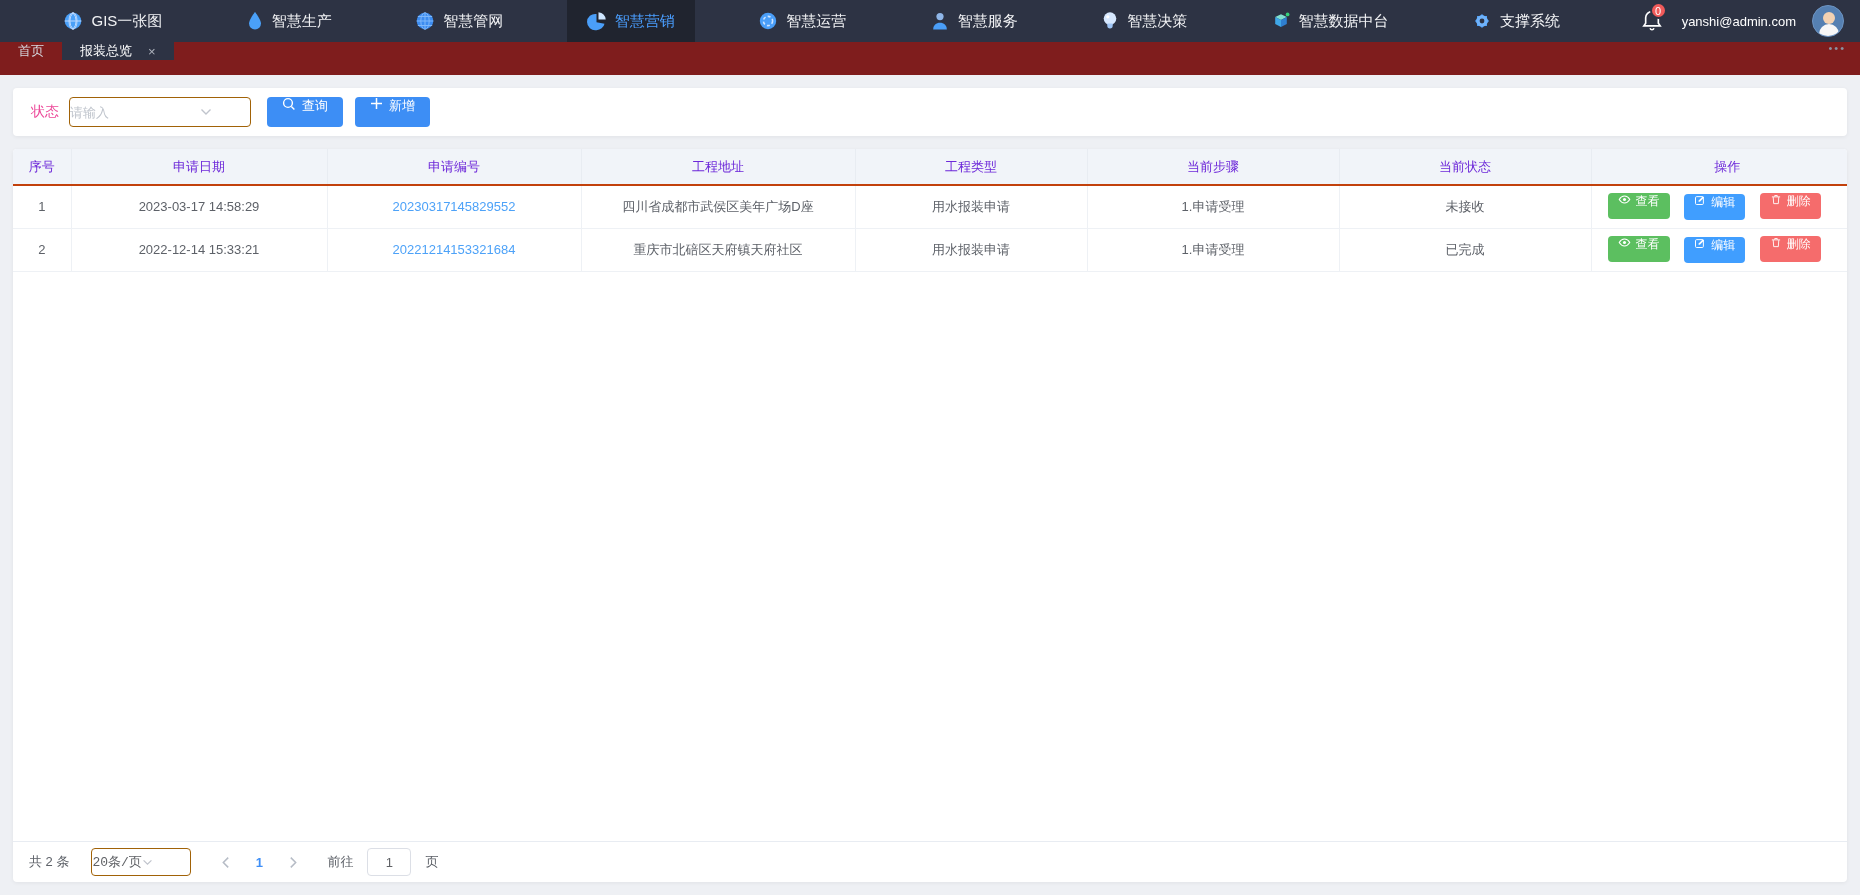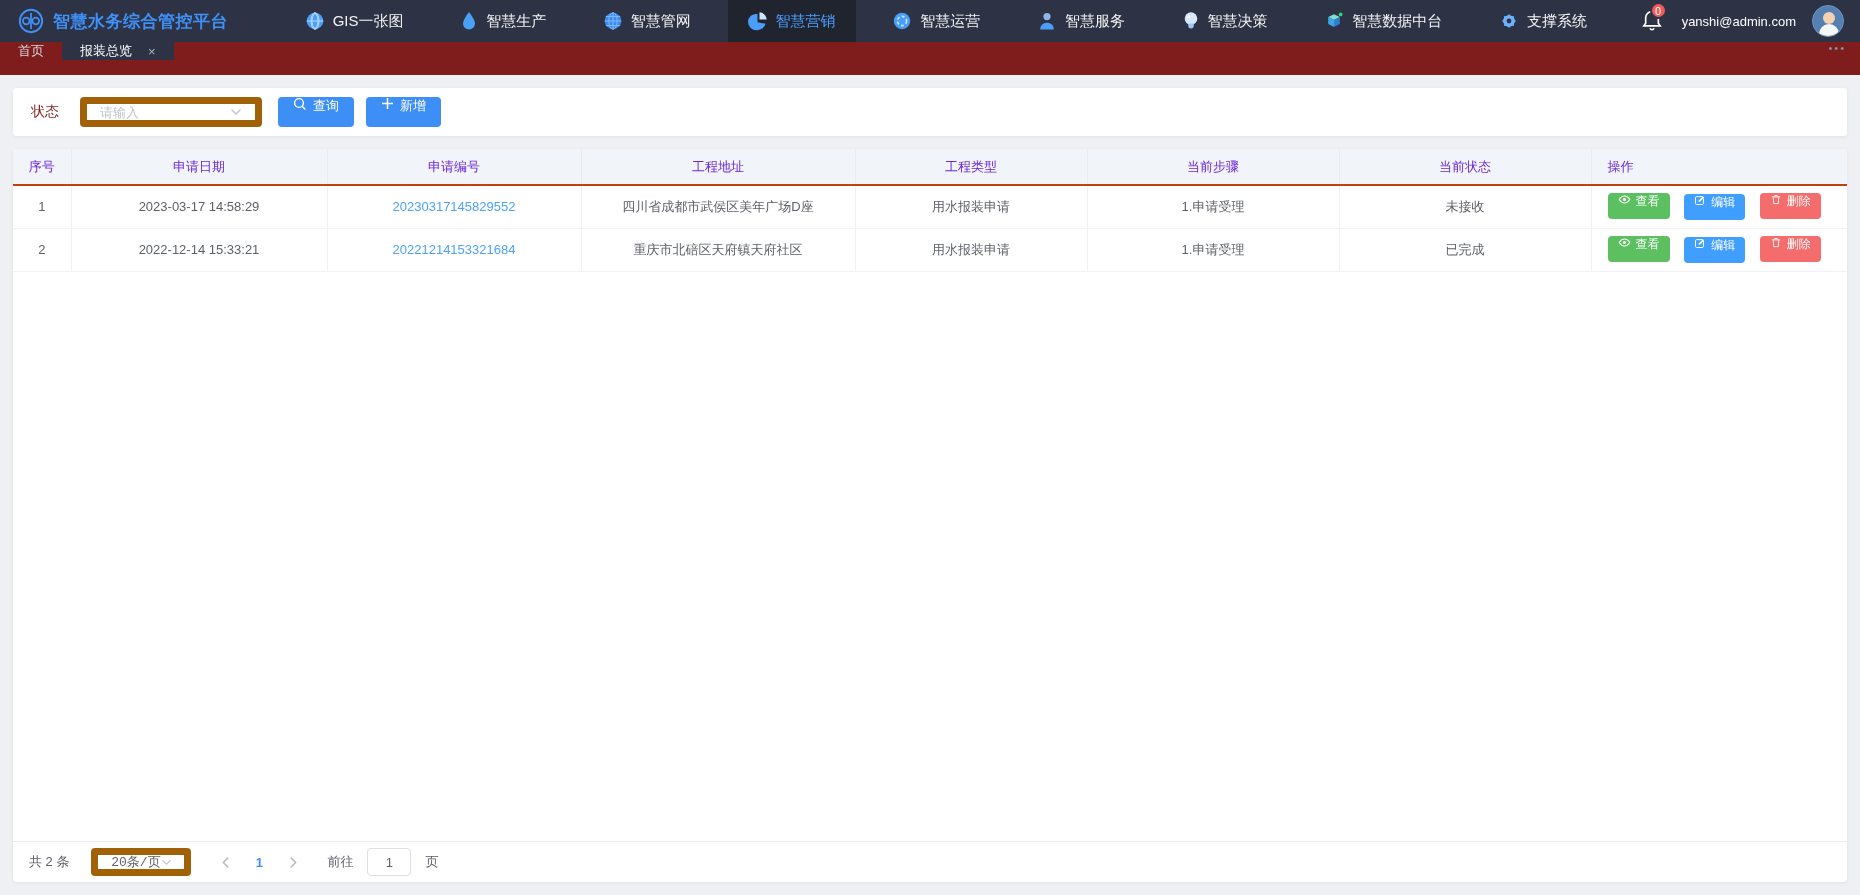--- a/index.html
+++ b/index.html
@@ -28,34 +28,34 @@
   .tab { display:flex; align-items:center; gap:16px; padding:0 18px; cursor:pointer; }
   .tab.active { background:#2d3344; color:#fff; }
   .tab-close { color:#aeb3bd; font-size:13px; line-height:1; cursor:pointer; }
   .tab-more { margin-left:auto; display:flex; align-items:center; padding:0 14px; color:#8a90a0; font-size:11px; letter-spacing:2px; cursor:pointer; }
 
   
   .content { padding:13px; height:calc(895px - 75px); display:flex; flex-direction:column; gap:13px; }
   .card { background:#fff; border-radius:4px; box-shadow:0 1px 4px rgba(0,0,0,.06); }
 
   .filter-card { height:48px; display:flex; align-items:center; padding:0 18px; flex:0 0 auto; }
-  .filter-label { font-size:14px; color:#7f1d1d; margin-right:21px; }
-  .select { width:182px; height:30px; border:7px solid #a16207; border-radius:4px; display:flex; align-items:center;
-    justify-content:center; padding:0 0; margin-right:16px; background:#fff; cursor:pointer; }
+  .filter-label { font-size:14px; color:#ec4899; margin-right:10px; }
+  .select { width:182px; height:30px; border:1px solid #a16207; border-radius:4px; display:flex; align-items:center;
+    justify-content:flex-start; padding:0 0; margin-right:16px; background:#fff; cursor:pointer; }
   .select input { border:none; outline:none; width:130px; font-size:13px; color:#606266; font-family:inherit; }
   .select input::placeholder { color:#bfc4cc; }
   .btn { display:inline-flex; align-items:flex-start; gap:6px; height:30px; padding:0 15px; border:none;
     border-radius:4px; font-size:13px; color:#fff; cursor:pointer; font-family:inherit; }
   .btn-primary { background:#3d8ef5; margin-right:12px; }
 
   .table-card { flex:1; display:flex; flex-direction:column; overflow:hidden; }
   table { width:100%; border-collapse:collapse; font-size:13px; color:#5d6168; table-layout:fixed; }
   thead th { background:#f1f4f9; color:#6d28d9; font-weight:normal; height:36px; text-align:center;
     border-right:1px solid #e8ecf2; border-bottom:2px solid #c2410c; }
-  thead th:last-child { border-right:none; text-align:left; padding-left:16px; }
+  thead th:last-child { border-right:none; text-align:center; padding-left:16px; }
   tbody td { height:43px; text-align:center; border-right:1px solid #eef1f5; border-bottom:1px solid #eef1f5;
     white-space:nowrap; overflow:hidden; }
   tbody td:last-child { border-right:none; text-align:left; padding-left:16px; }
   .link { color:#4da2f8; cursor:pointer; text-decoration:none; }
   .btn-sm { height:26px; padding:0 10px; font-size:12px; gap:5px; margin-right:11px; }
   .btn-view { background:#5cbf60; }
   .btn-edit { background:#409eff; }
   .btn-del  { background:#f56c6c; }
 
   .pagination { margin-top:auto; border-top:1px solid #e8ecf2; height:41px; display:flex; align-items:center;
@@ -67,31 +67,20 @@
   .goto-label { margin-left:14px; }
   .goto-input { width:44px; height:28px; border:1px solid #dcdfe6; border-radius:4px; text-align:center;
     font-size:13px; color:#606266; outline:none; margin:0 8px; font-family:inherit; }
 
   .icon { display:inline-flex; align-items:center; justify-content:center; }
 </style>
 </head>
 <body>
 
 <header class="navbar">
-  <div class="brand">
-    <span class="icon">
-      <svg width="26" height="26" viewBox="0 0 24 24">
-          <circle cx="12" cy="12" r="10.3" stroke="#3f90f7" stroke-width="1.8" fill="none"></circle>
-          <circle cx="7.6" cy="12" r="3.1" stroke="#3f90f7" stroke-width="1.6" fill="none"></circle>
-          <circle cx="16.4" cy="12" r="3.1" stroke="#3f90f7" stroke-width="1.6" fill="none"></circle>
-          <rect x="11.2" y="4.5" width="1.6" height="15" fill="#3f90f7"></rect>
-        </svg>
-    </span>
-    <span class="brand-title">智慧水务综合管控平台</span>
-  </div>
 
   <nav class="nav-items">
     <div class="nav-item">
       <span class="icon">
         <svg width="20" height="20" viewBox="0 0 20 20">
             <circle cx="10" cy="10" r="8.3" fill="#4aa0f8"></circle>
             <path d="M1.7 10h16.6M10 1.7a12.5 12.5 0 010 16.6M10 1.7a12.5 12.5 0 000 16.6" stroke="#bcd9ff" stroke-width="1" fill="none"></path>
             <ellipse cx="10" cy="10" rx="4" ry="8.3" stroke="#bcd9ff" stroke-width="1" fill="none"></ellipse>
           </svg>
       </span>

